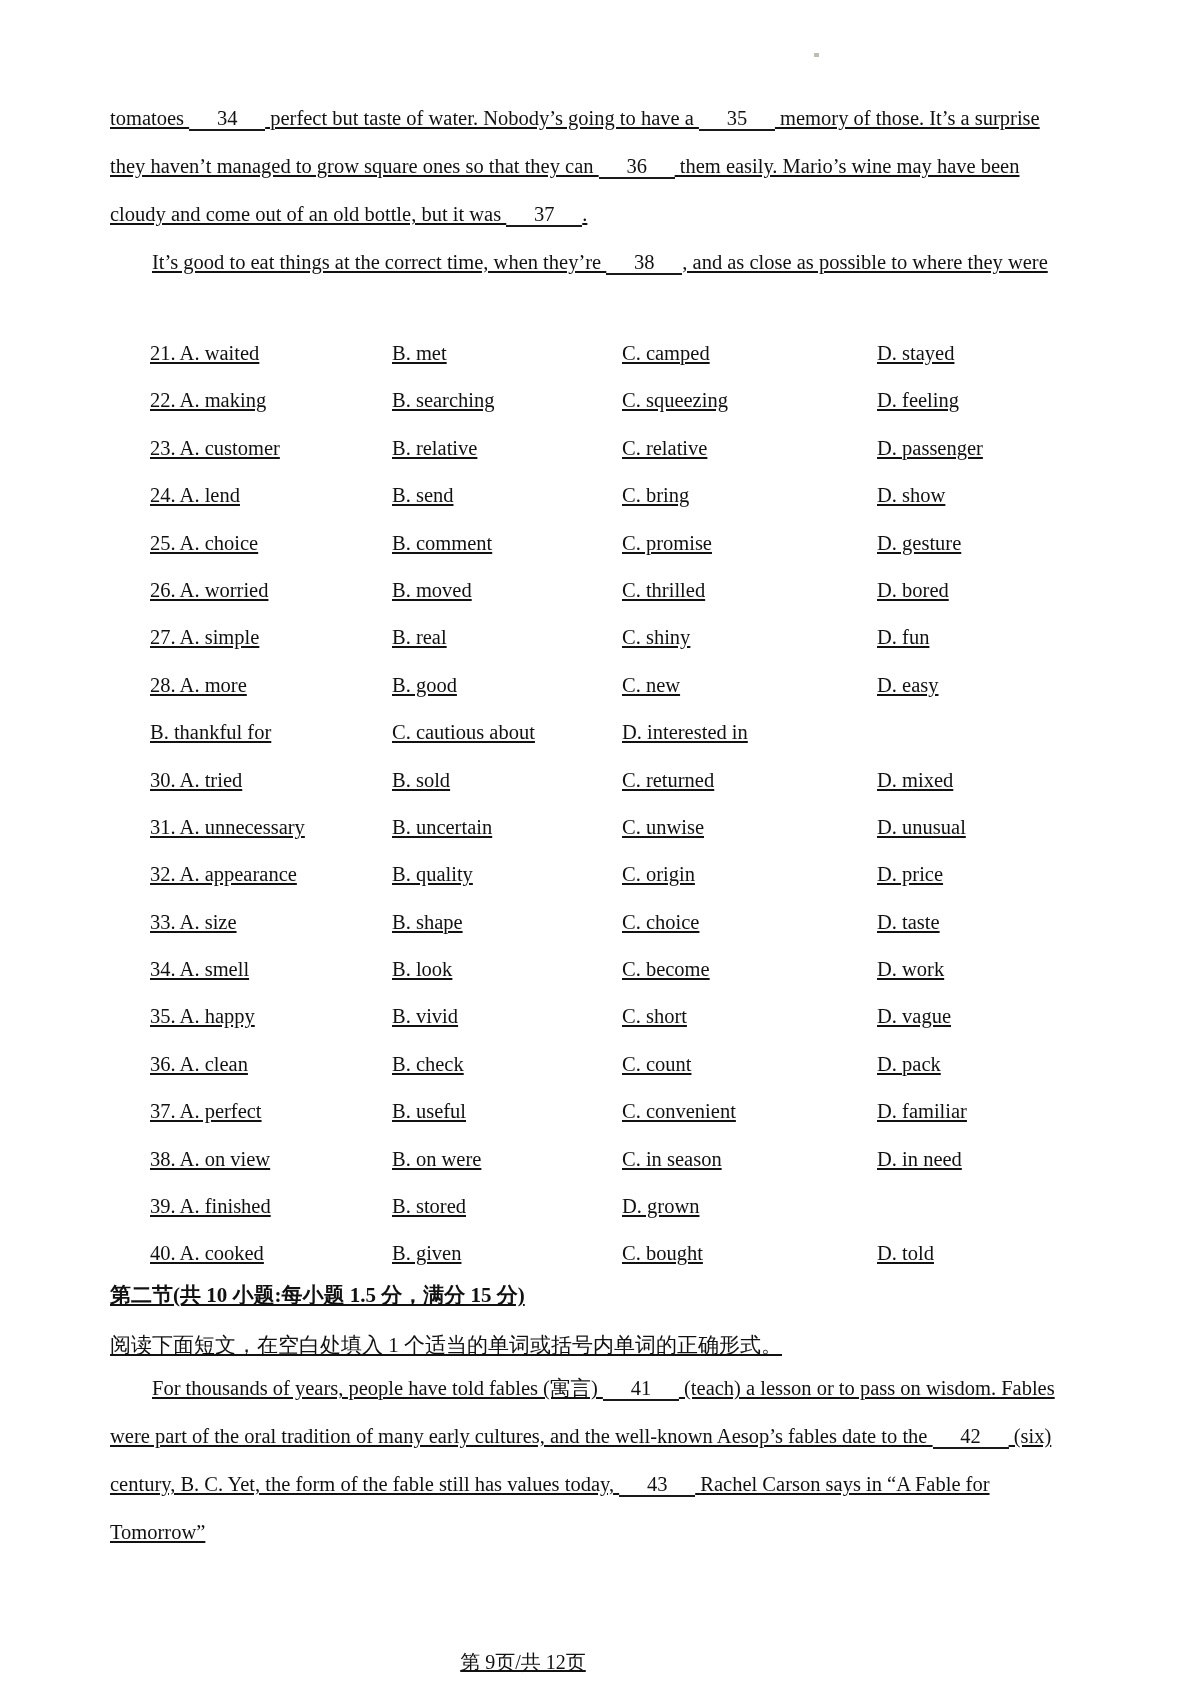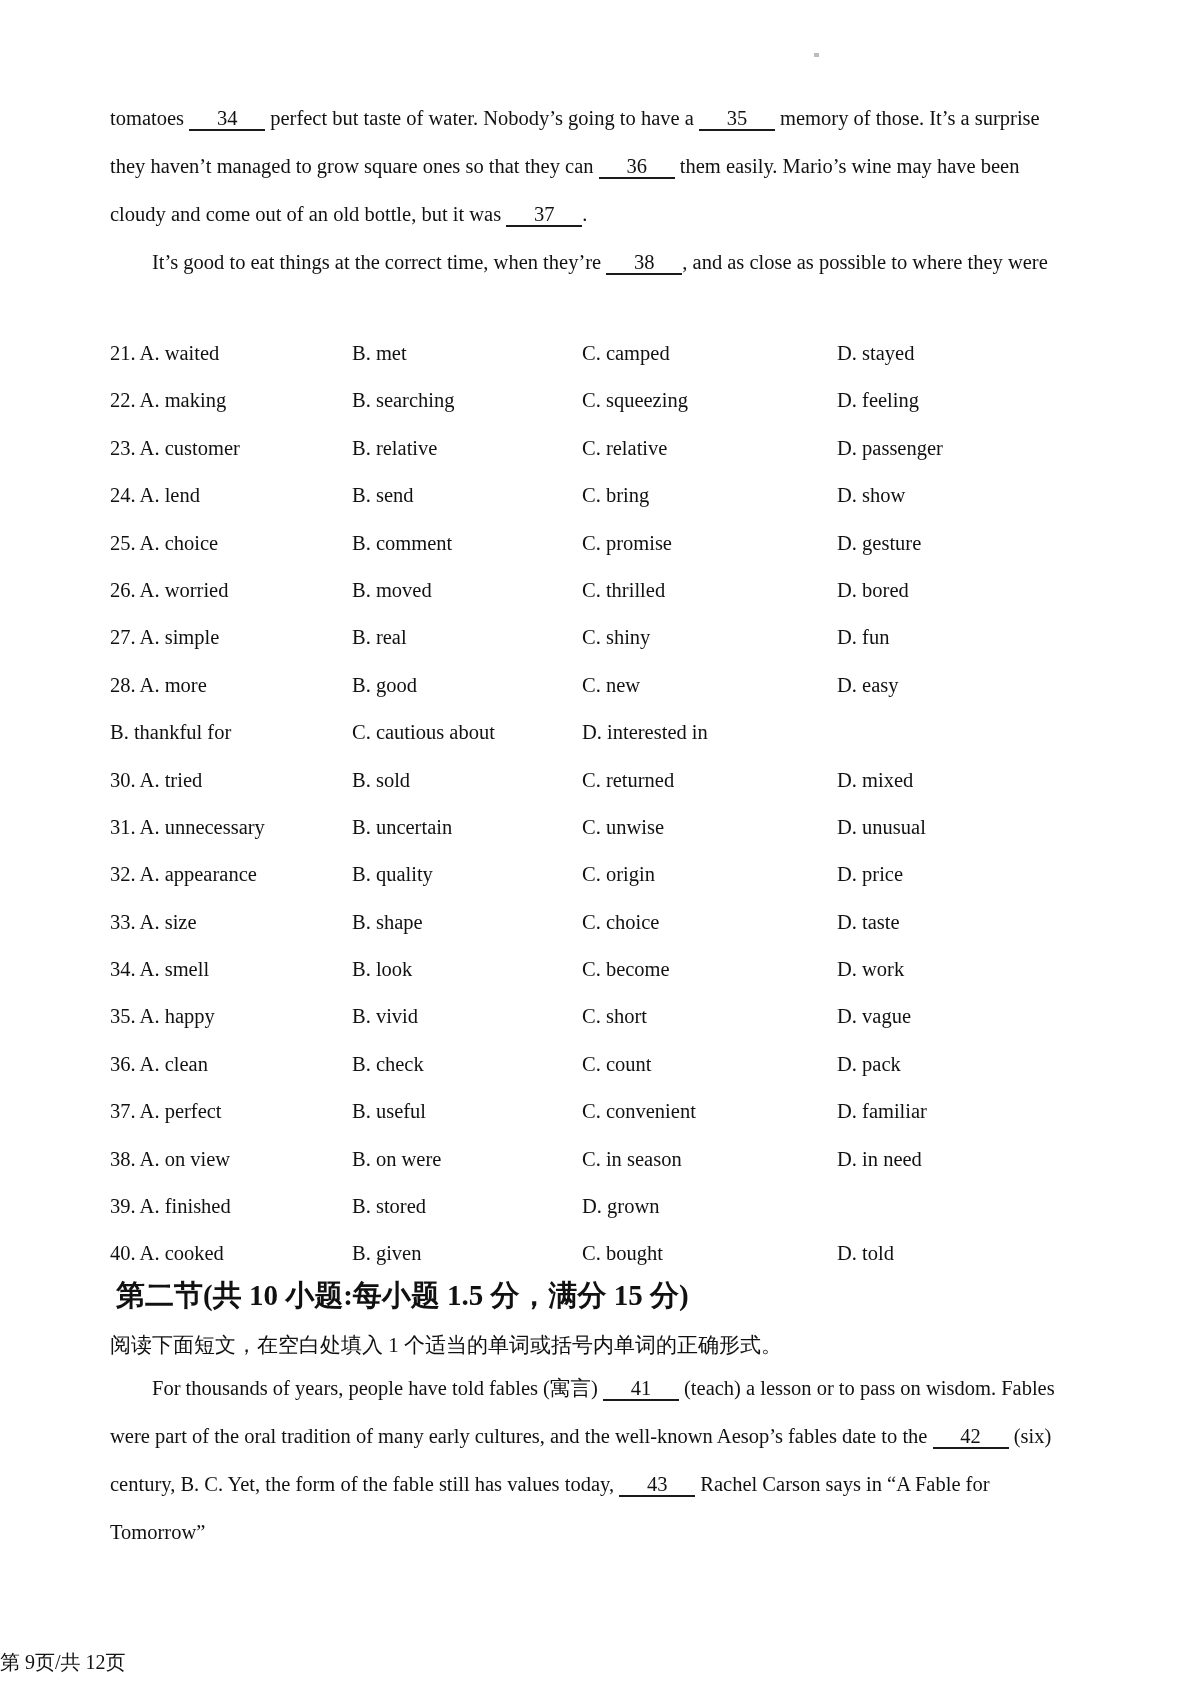--- a/index.html
+++ b/index.html
@@ -2,44 +2,44 @@
 <html><head>
 <meta charset="utf-8">
 <style>
   html,body{margin:0;padding:0;}
   body{
     width:1200px;height:1698px;
     background:#ffffff;color:#111111;
     position:relative;overflow:hidden;
     font-family:"Liberation Serif","DejaVu Serif",serif;
   }
-  .abs{position:absolute;}
+  .abs{position:absolute;text-decoration:underline;}
 
   
   .passage{line-height:48px;font-size:20.5px;}
   .line{white-space:nowrap;}
   .line.indent{padding-left:42px;}
 
   
   .blank{
     display:inline-block;width:76px;
     line-height:21px;text-align:center;
     border-bottom:2px solid #1a1a1a;
   }
 
   
   #options{left:110px;top:330px;width:1000px;font-size:20.5px;}
-  .opt-row{display:grid;grid-template-columns:242px 230px 255px 1fr;height:47.4px;line-height:47.4px;}
+  .opt-row{display:grid;grid-template-columns:242px 230px 255px 1fr;height:47.4px;line-height:47.4px;margin-left:40px;}
   .cell{white-space:nowrap;}
 
   #passage1{left:110px;top:94px;}
-  #sec2-heading{left:116px;top:1280px;font-size:29px;font-weight:700;line-height:30px;}
+  #sec2-heading{left:110px;top:1280px;font-size:21px;font-weight:700;line-height:30px;}
   #sec2-instruction{left:110px;top:1330px;font-size:21px;line-height:30px;}
   #passage2{left:110px;top:1364px;}
-  #page-footer{left:0;top:1648px;width:1046px;text-align:left;font-size:20px;line-height:28px;}
+  #page-footer{left:0;top:1648px;width:1046px;text-align:center;font-size:20px;line-height:28px;}
   #stray-mark{left:814px;top:53px;width:5px;height:4px;background:#9a9a8a;opacity:.65;}
 </style>
 </head>
 <body style="background: rgb(255, 255, 255); color: rgb(17, 17, 17);">
 
 <div id="stray-mark" class="abs"></div>
 
 <div id="passage1" class="abs passage">
     <div class="line">tomatoes <span class="blank">34</span> perfect but taste of water. Nobody’s going to have a <span class="blank">35</span> memory of those. It’s a surprise</div>
     <div class="line">they haven’t managed to grow square ones so that they can <span class="blank">36</span> them easily. Mario’s wine may have been</div>

